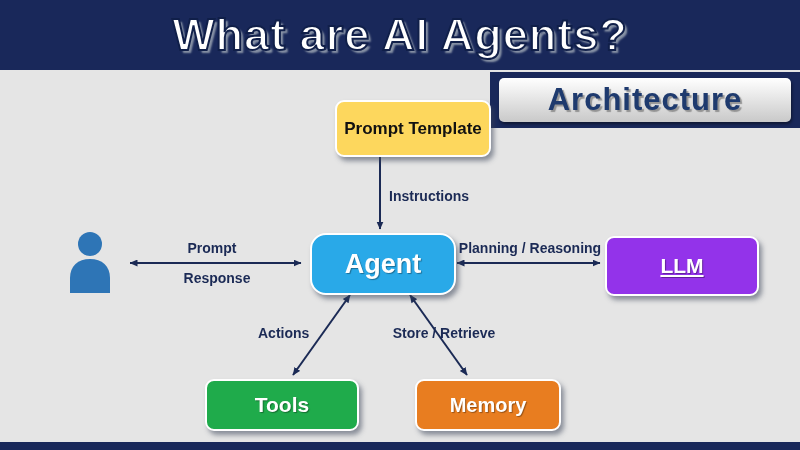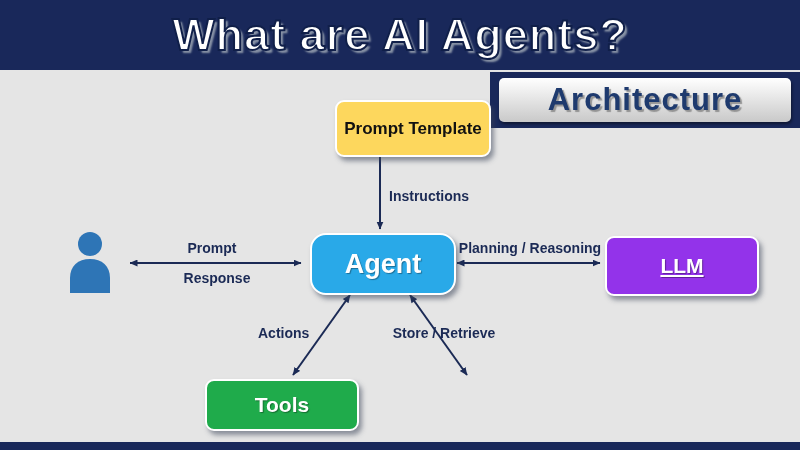--- a/index.html
+++ b/index.html
@@ -104,20 +104,21 @@
 
   <svg class="user-icon" viewBox="0 0 48 62">
     <circle cx="24" cy="13" r="12" fill="#2e75b6"></circle>
     <path d="M4,62 L4,47 C4,35 12,28 24,28 C36,28 44,35 44,47 L44,62 Z" fill="#2e75b6"></path>
   </svg>
 
   <div class="node node-prompt-template" style="background: rgb(253, 215, 93);">Prompt Template</div>
   <div class="node node-agent" style="background: rgb(41, 169, 232); border-radius: 16px;">Agent</div>
   <div class="node node-llm" style="background: rgb(147, 51, 234); text-decoration: underline;">LLM</div>
   <div class="node node-tools" style="background: rgb(31, 171, 75);">Tools</div>
+  <div class="node node-memory" style="background: rgb(232, 125, 32);">Memory</div>
 
   <div class="edge-label lbl-instructions">Instructions</div>
   <div class="edge-label lbl-prompt">Prompt</div>
   <div class="edge-label lbl-response">Response</div>
   <div class="edge-label lbl-planning">Planning / Reasoning</div>
   <div class="edge-label lbl-actions">Actions</div>
   <div class="edge-label lbl-store">Store / Retrieve</div>
 
   <div class="bottom-strip"></div>
 

